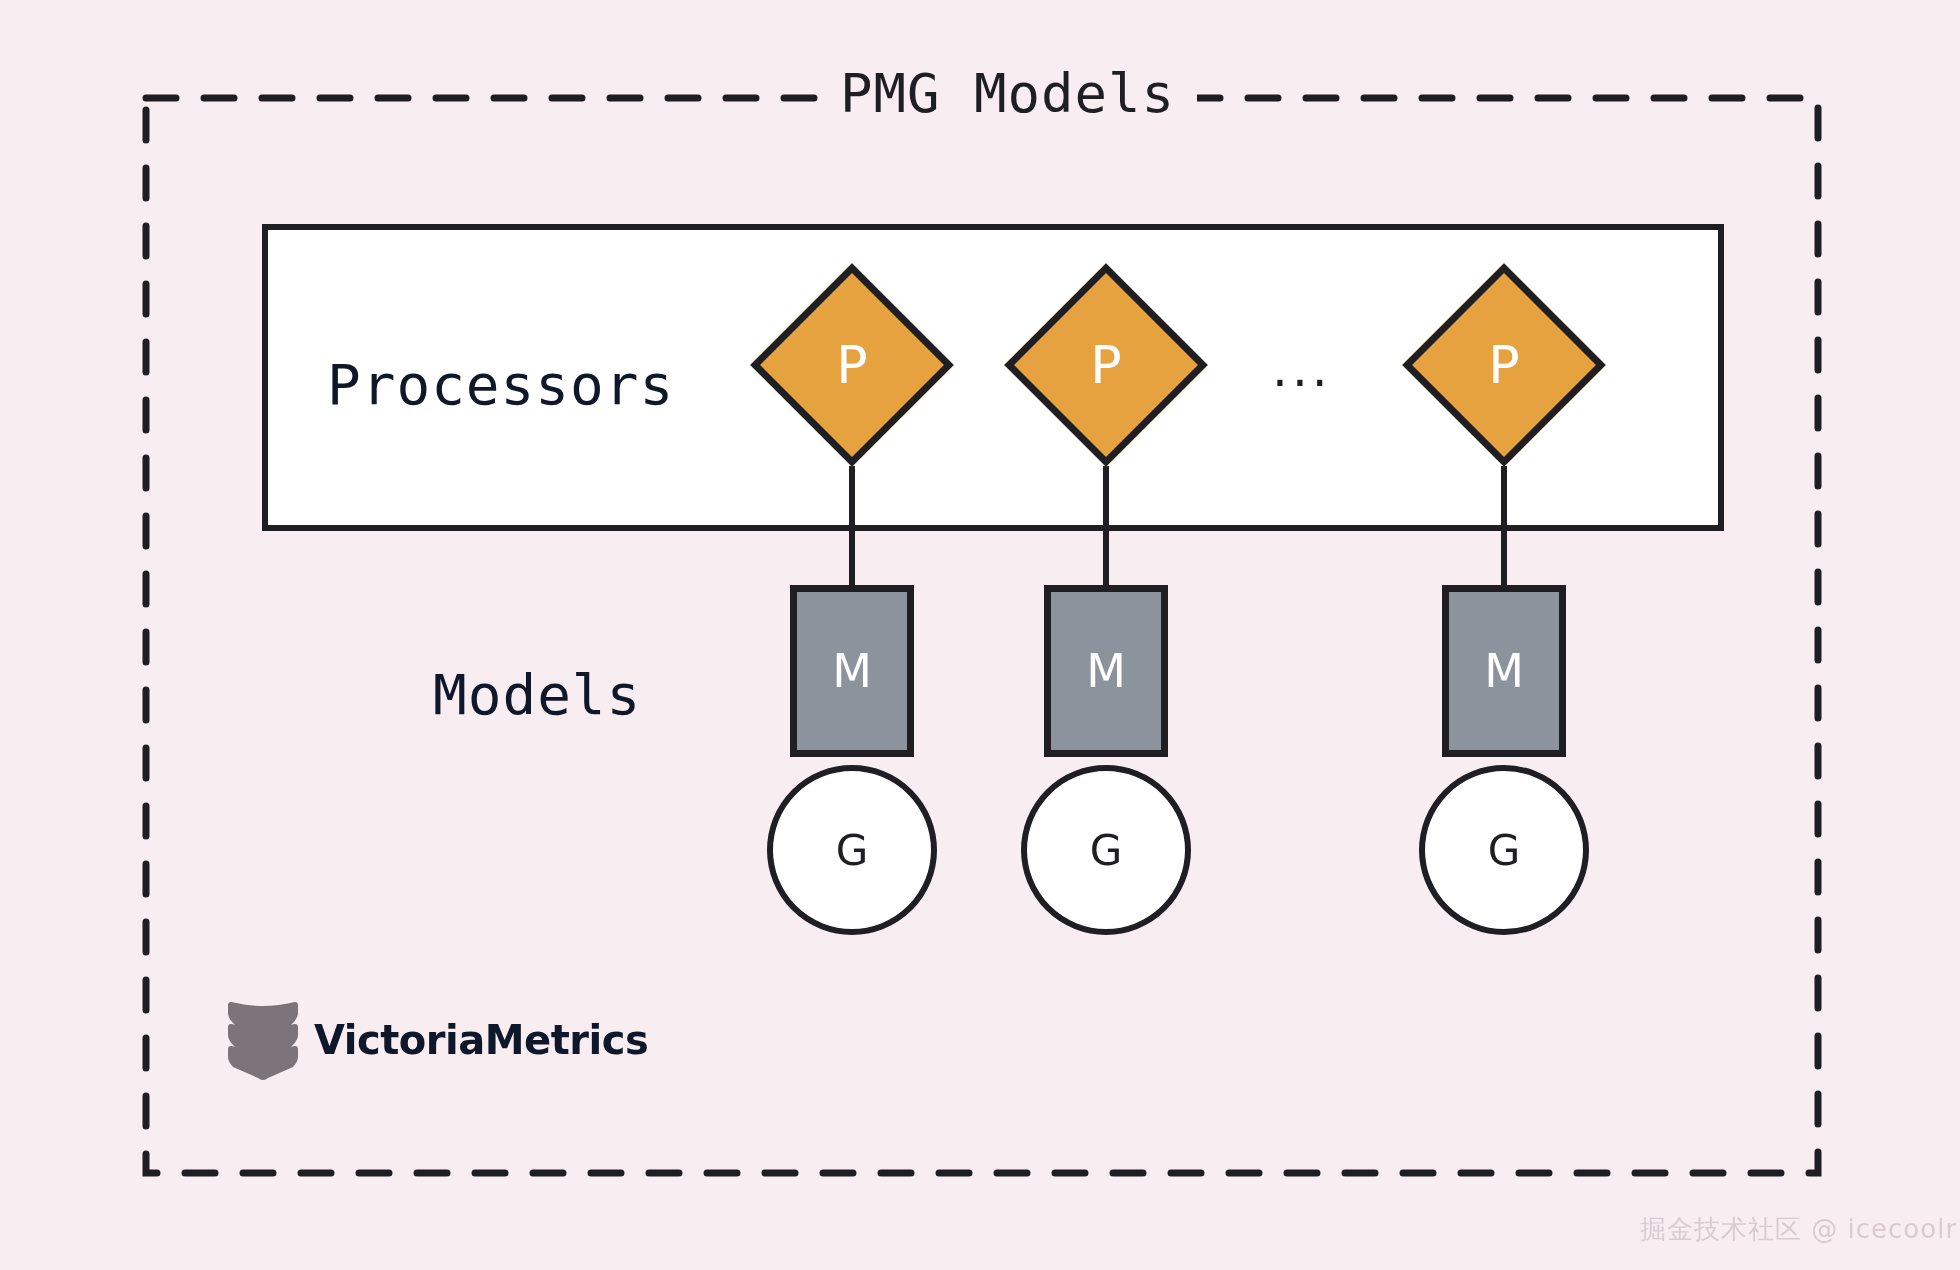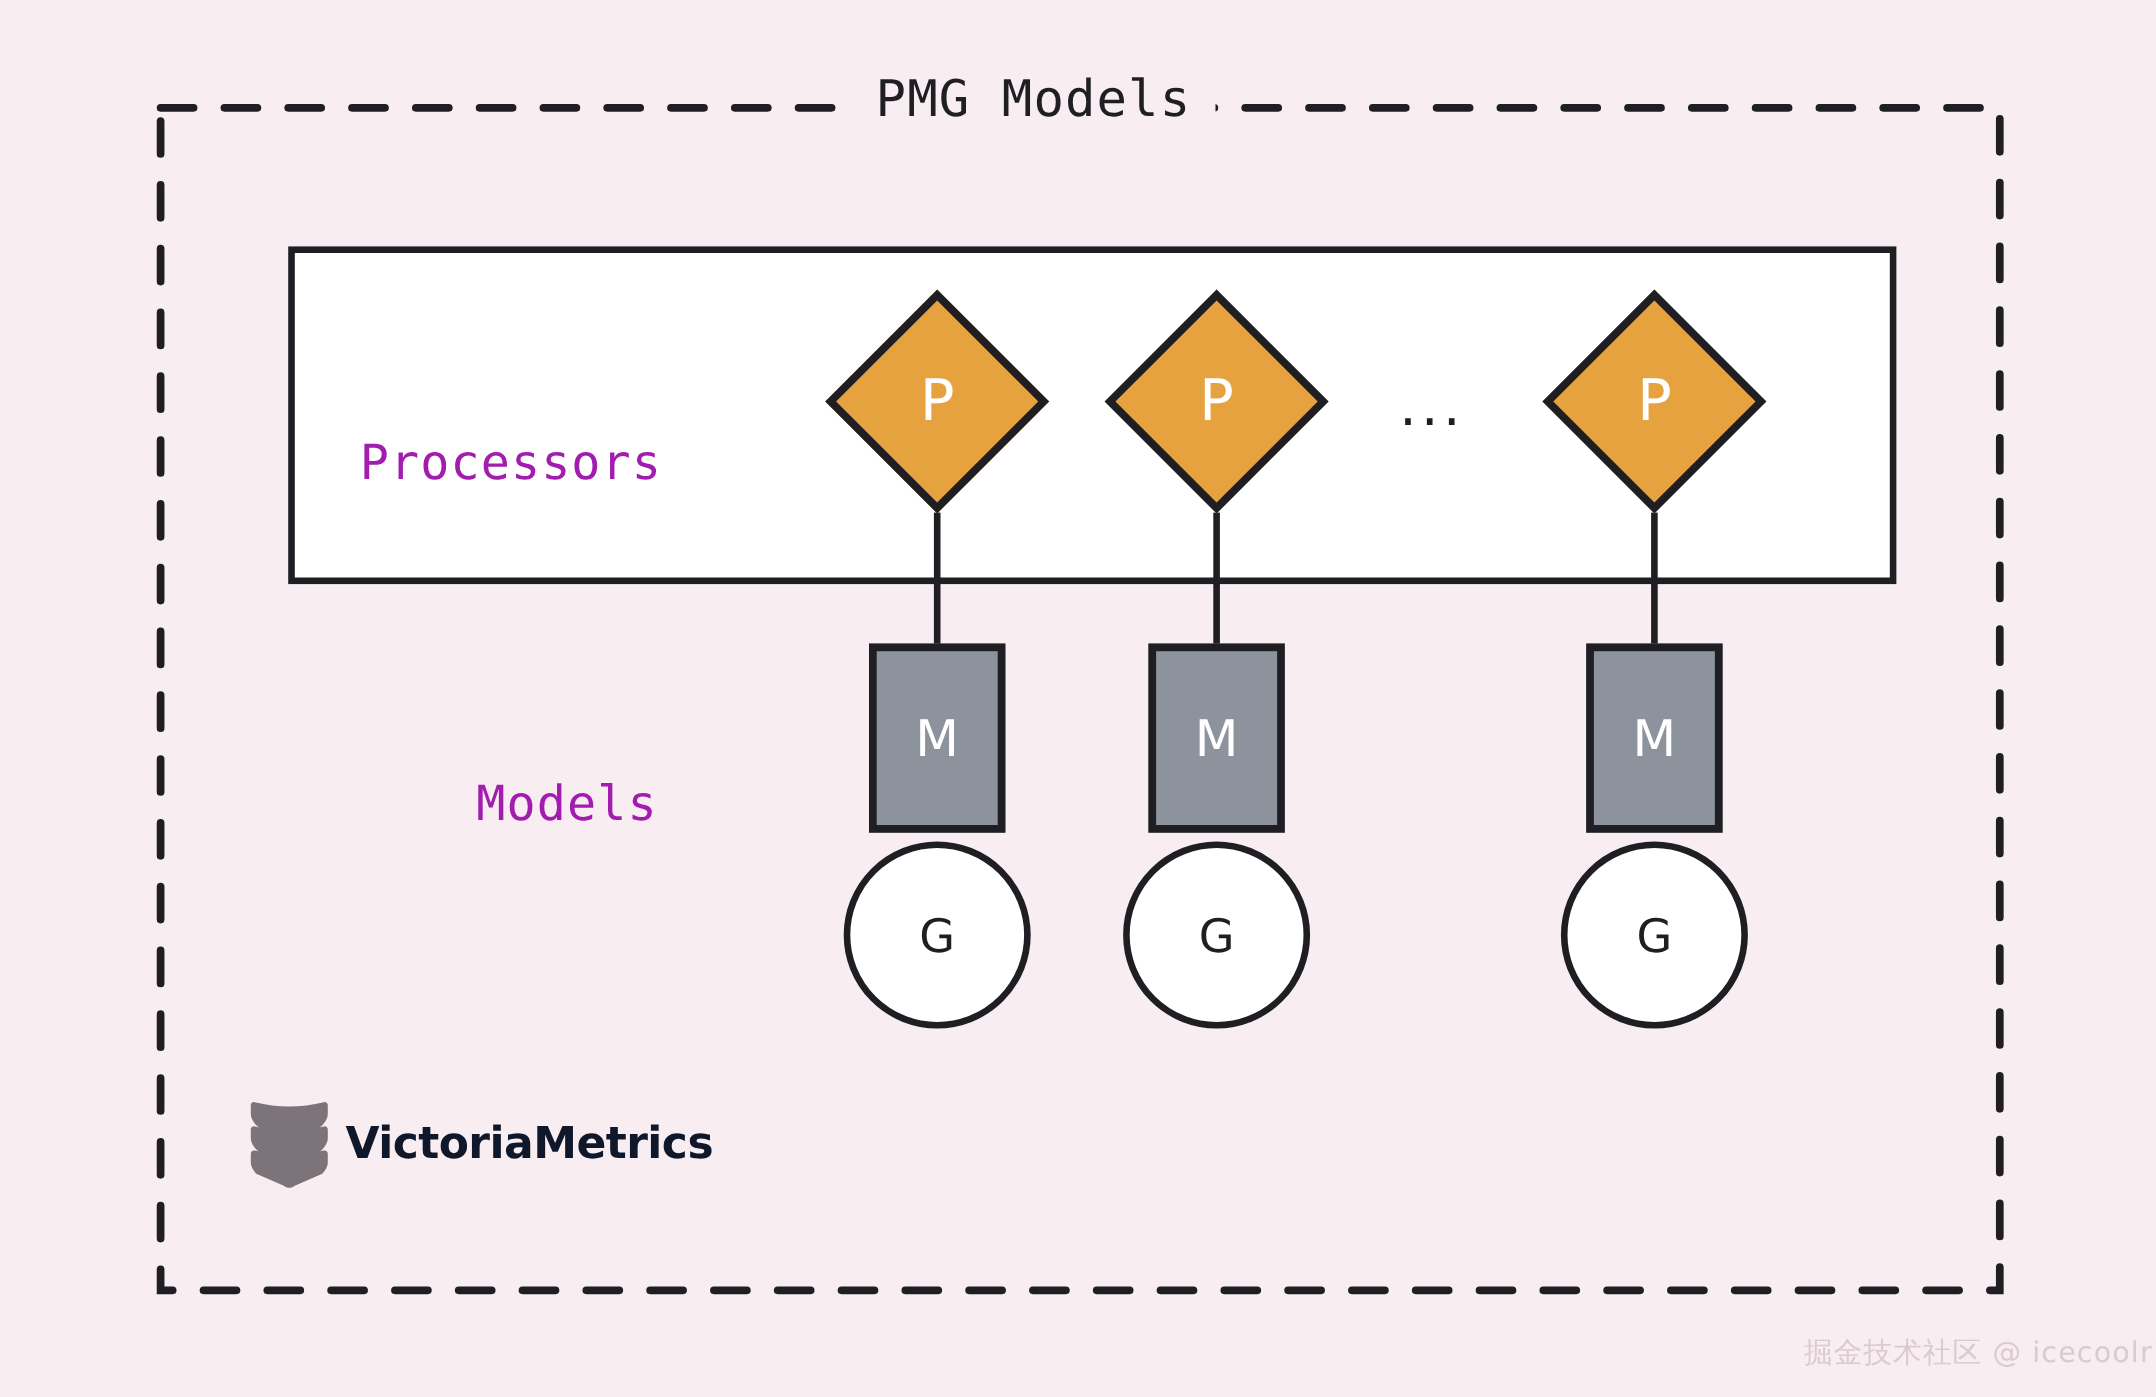--- a/index.html
+++ b/index.html
@@ -28,23 +28,23 @@
   }
   .dashed-frame svg {
     position: absolute;
     left: -10px;
     top: -10px;
     overflow: visible;
   }
 
   .frame-title {
     position: absolute;
-    left: 774px;
+    left: 818px;
     top: 62px;
-    font-size: 46px;
+    font-size: 54px;
     letter-spacing: 1px;
     color: #1f1f23;
     background: #F8EDF1;
     padding: 0 22px;
     white-space: nowrap;
     font-weight: 400;
   }
 
   
   .proc-panel {
@@ -54,25 +54,24 @@
     width: 1462px;
     height: 307px;
     background: #ffffff;
     border: 6px solid #1f1f23;
     box-sizing: border-box;
   }
 
   
   .row-label {
     position: absolute;
-    font-size: 44px;
-    color: #a21caf;
+    font-size: 56px;
+    color: #0f172a;
     letter-spacing: 1px;
     white-space: nowrap;
-    margin-top: 43px;
   }
   .label-processors { left: 327px; top: 352px; }
   .label-threads    { left: 433px; top: 662px; }
   .label-goroutines { left: 327px; top: 845px; }
 
   
   .column {
     position: absolute;
     top: 0;
     width: 0;

